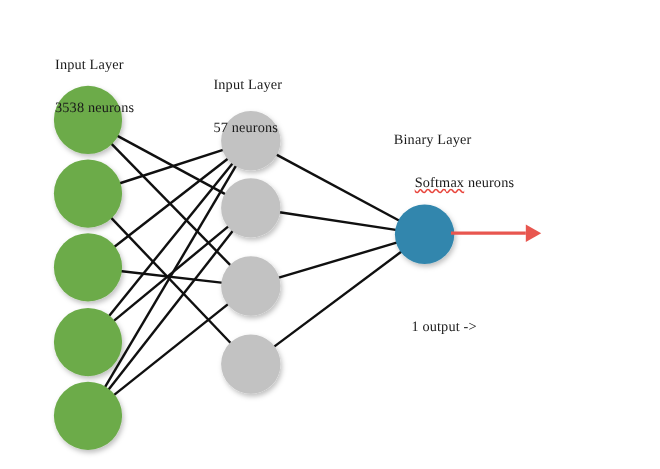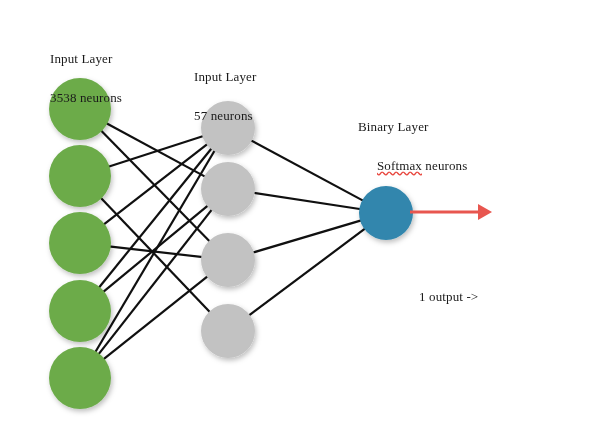--- a/index.html
+++ b/index.html
@@ -34,21 +34,21 @@
   .label .line { display: block; }
   .misspelled {
     text-decoration: underline wavy #e8453c;
     text-decoration-skip-ink: none;
     text-underline-offset: 1px;
     margin-left: 19px;
   }
   #label-input-layer  { left: 50px;  top: 26px; }
   #label-hidden-layer { left: 194px; top: 44px; }
   #label-output-layer { left: 358px; top: 94px; }
-  #label-output-note  { left: 374px; top: 264px; margin-left: 45px; }
+  #label-output-note  { left: 374px; top: 264px; }
 </style>
 </head>
 <body>
 
 <svg id="canvas" viewBox="0 0 600 426">
   <defs>
     <filter id="nodeShadow" x="-50%" y="-50%" width="200%" height="200%">
       <feDropShadow dx="1.5" dy="2.5" stdDeviation="2.4" flood-color="#000000" flood-opacity="0.25"></feDropShadow>
     </filter>
   </defs>

